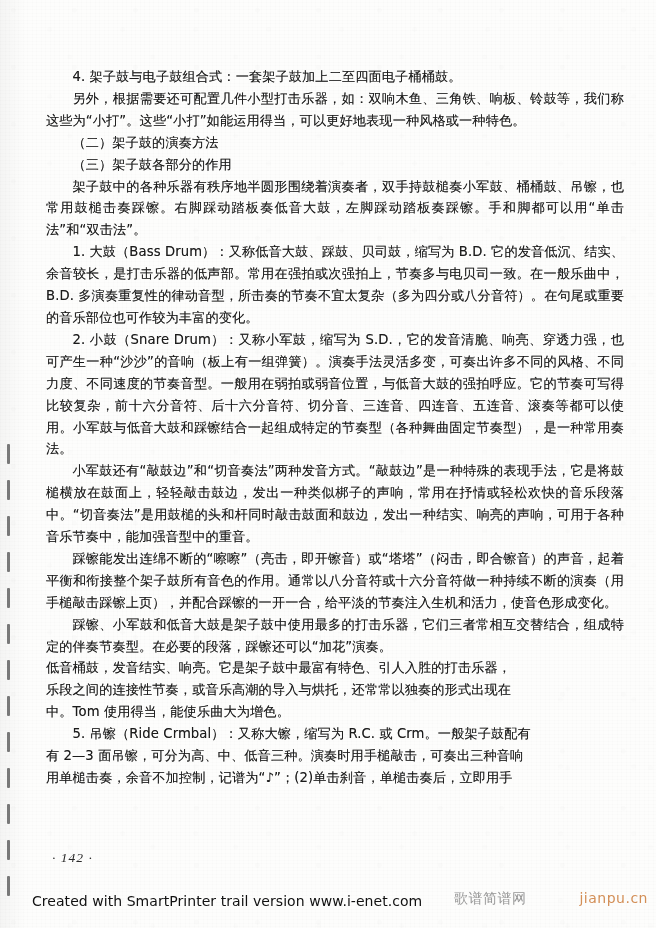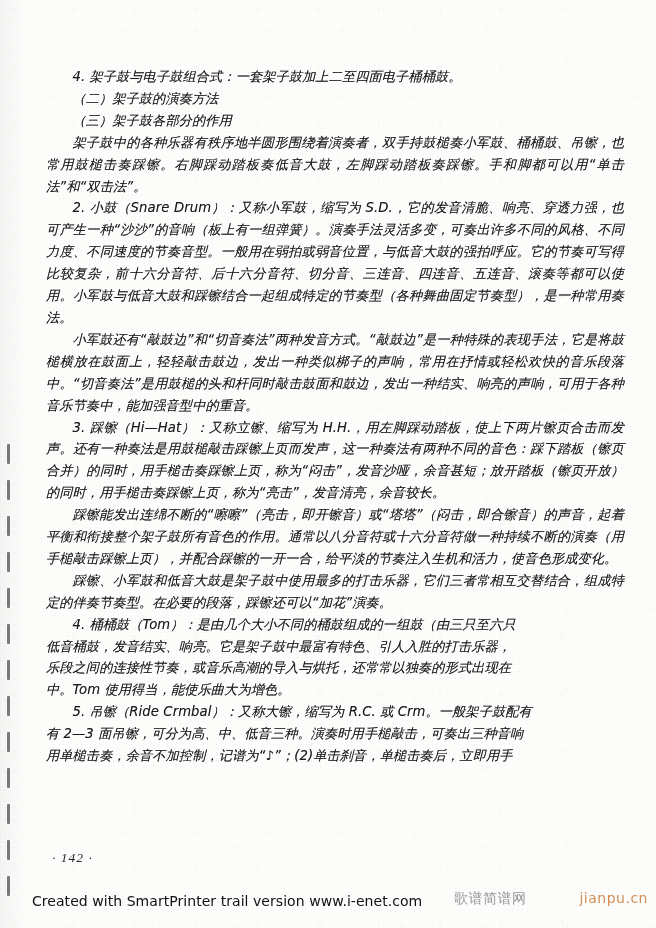--- a/index.html
+++ b/index.html
@@ -72,21 +72,20 @@
     letter-spacing: .1px;
     text-align: justify;
     text-justify: inter-character;
   }
 
   #text-block p {
     margin: 0;
     text-indent: 2em;
     
     text-shadow: 0 0 .45px rgba(0,0,0,.45);
-    font-style: italic;
   }
 
   
   #text-block p.clipped {
     width: 505px;
     overflow: hidden;
     white-space: nowrap;
     text-indent: 2em;
   }
   #text-block p.clipped.cont {
@@ -154,30 +153,30 @@
       <div class="tick" style="top: 252px;"></div>
       <div class="tick" style="top: 288px;"></div>
       <div class="tick" style="top: 324px;"></div>
       <div class="tick" style="top: 360px;"></div>
       <div class="tick" style="top: 396px;"></div>
       <div class="tick" style="top: 432px;"></div>
     </div>
 
   <div id="text-block" style="color: rgb(27, 27, 27);">
     <p>4. 架子鼓与电子鼓组合式：一套架子鼓加上二至四面电子桶桶鼓。</p>
+    <p>另外，根据需要还可配置几件小型打击乐器，如：双响木鱼、三角铁、响板、铃鼓等，我们称这些为“小打”。这些“小打”如能运用得当，可以更好地表现一种风格或一种特色。</p>
     <p>（二）架子鼓的演奏方法</p>
     <p>（三）架子鼓各部分的作用</p>
     <p>架子鼓中的各种乐器有秩序地半圆形围绕着演奏者，双手持鼓槌奏小军鼓、桶桶鼓、吊镲，也常用鼓槌击奏踩镲。右脚踩动踏板奏低音大鼓，左脚踩动踏板奏踩镲。手和脚都可以用“单击法”和“双击法”。</p>
+    <p>1. 大鼓（Bass Drum）：又称低音大鼓、踩鼓、贝司鼓，缩写为 B.D. 它的发音低沉、结实、余音较长，是打击乐器的低声部。常用在强拍或次强拍上，节奏多与电贝司一致。在一般乐曲中，B.D. 多演奏重复性的律动音型，所击奏的节奏不宜太复杂（多为四分或八分音符）。在句尾或重要的音乐部位也可作较为丰富的变化。</p>
     <p>2. 小鼓（Snare Drum）：又称小军鼓，缩写为 S.D.，它的发音清脆、响亮、穿透力强，也可产生一种“沙沙”的音响（板上有一组弹簧）。演奏手法灵活多变，可奏出许多不同的风格、不同力度、不同速度的节奏音型。一般用在弱拍或弱音位置，与低音大鼓的强拍呼应。它的节奏可写得比较复杂，前十六分音符、后十六分音符、切分音、三连音、四连音、五连音、滚奏等都可以使用。小军鼓与低音大鼓和踩镲结合一起组成特定的节奏型（各种舞曲固定节奏型），是一种常用奏法。</p>
     <p>小军鼓还有“敲鼓边”和“切音奏法”两种发音方式。“敲鼓边”是一种特殊的表现手法，它是将鼓槌横放在鼓面上，轻轻敲击鼓边，发出一种类似梆子的声响，常用在抒情或轻松欢快的音乐段落中。“切音奏法”是用鼓槌的头和杆同时敲击鼓面和鼓边，发出一种结实、响亮的声响，可用于各种音乐节奏中，能加强音型中的重音。</p>
-    <p>3. 踩镲（Hi—Hat）：又称立镲、缩写为 H.H.，用左脚踩动踏板，使上下两片镲页合击而发声。还有一种奏法是用鼓槌敲击踩镲上页而发声，这一种奏法有两种不同的音色：踩下踏板（镲页合并）的同时，用手槌击奏踩镲上页，称为“闷击”，发音沙哑，余音甚短；放开踏板（镲页开放）的同时，用手槌击奏踩镲上页，称为“亮击”，发音清亮，余音较长。</p>
     <p>踩镲能发出连绵不断的“嚓嚓”（亮击，即开镲音）或“塔塔”（闷击，即合镲音）的声音，起着平衡和衔接整个架子鼓所有音色的作用。通常以八分音符或十六分音符做一种持续不断的演奏（用手槌敲击踩镲上页），并配合踩镲的一开一合，给平淡的节奏注入生机和活力，使音色形成变化。</p>
     <p>踩镲、小军鼓和低音大鼓是架子鼓中使用最多的打击乐器，它们三者常相互交替结合，组成特定的伴奏节奏型。在必要的段落，踩镲还可以“加花”演奏。</p>
 
-    <p class="clipped">4. 桶桶鼓（Tom）：是由几个大小不同的桶鼓组成的一组鼓（由三只至六只</p>
     <p class="clipped cont">低音桶鼓，发音结实、响亮。它是架子鼓中最富有特色、引人入胜的打击乐器，</p>
     <p class="clipped cont">乐段之间的连接性节奏，或音乐高潮的导入与烘托，还常常以独奏的形式出现在</p>
     <p class="clipped cont">中。Tom 使用得当，能使乐曲大为增色。</p>
     <p class="clipped">5. 吊镲（Ride Crmbal）：又称大镲，缩写为 R.C. 或 Crm。一般架子鼓配有</p>
     <p class="clipped cont">有 2—3 面吊镲，可分为高、中、低音三种。演奏时用手槌敲击，可奏出三种音响</p>
     <p class="clipped cont">用单槌击奏，余音不加控制，记谱为“♪”；(2)单击刹音，单槌击奏后，立即用手</p>
   </div>
 
   <div id="page-number">· 142 ·</div>
 

